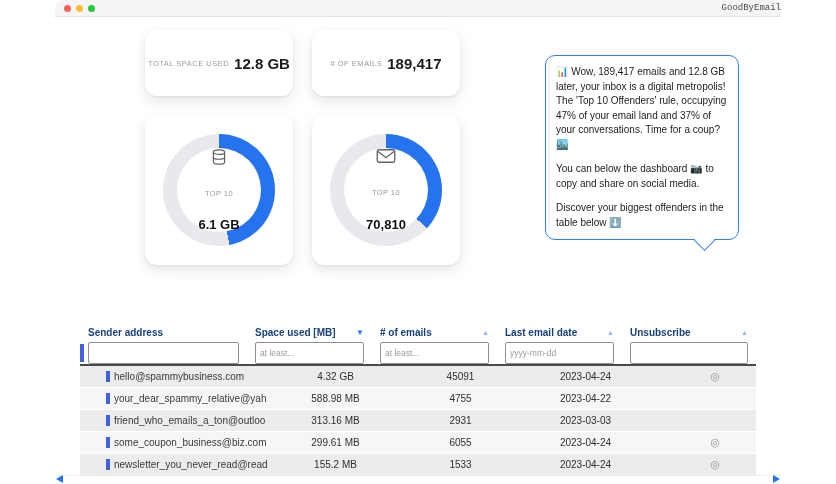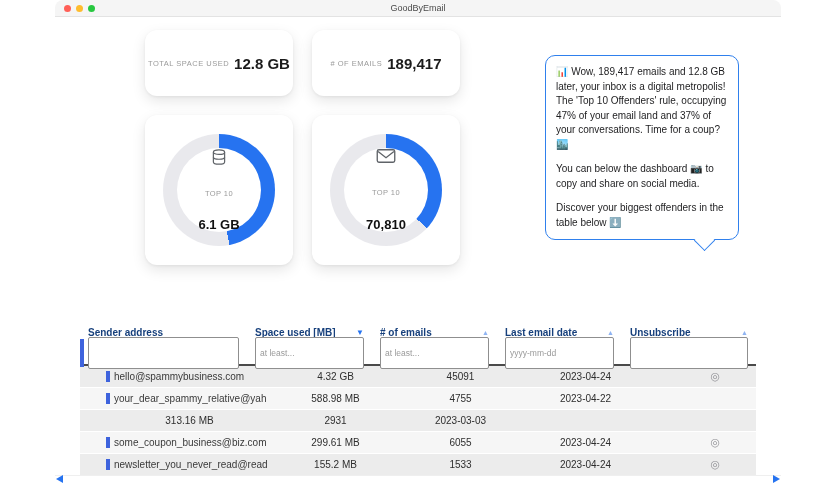--- a/index.html
+++ b/index.html
@@ -6,21 +6,21 @@
   body { background:#ffffff; font-family:"Liberation Sans", sans-serif; }
   .canvas { position:relative; width:836px; height:484px; background:#fff; overflow:hidden; }
 
   
   .titlebar { position:absolute; left:55px; top:0; width:726px; height:17px;
     background:#f5f5f5; border-bottom:1px solid #e3e3e3; border-radius:8px 8px 0 0;
     display:flex; align-items:center; }
   .lights { display:flex; gap:5px; margin-left:9px; z-index:2; }
   .light { width:7px; height:7px; border-radius:50%; }
   .light.red { background:#ff5f57; } .light.yellow { background:#febc2e; } .light.green { background:#28c840; }
-  .win-title { position:absolute; left:0; right:0; text-align:center; font-size:9px; color:#4b4b4b; }
+  .win-title { position:absolute; left:0; right:0; text-align:right; font-size:9px; color:#4b4b4b;font-family:Liberation Mono, monospace; }
 
   
   .card { position:absolute; background:#fff; border-radius:12px;
     box-shadow:0 5px 14px rgba(0,0,0,.10), 0 1px 3px rgba(0,0,0,.06); }
   .stat { width:148px; height:66px; display:flex; flex-direction:row; align-items:center; justify-content:center; gap:5px; }
   .stat-label { font-size:7.5px; letter-spacing:.5px; color:#9a9a9a; }
   .stat-value { font-size:15px; font-weight:bold; color:#1b1b1b; }
   .stat-a { left:145px; top:30px; } .stat-b { left:312px; top:30px; }
 
   .donut-card { width:148px; height:150px; display:flex; align-items:center; justify-content:center; }
@@ -41,21 +41,21 @@
 
   
   .table { position:absolute; left:80px; top:322px; width:676px; font-size:10px; }
   .trow { display:grid; grid-template-columns:167px 125px 125px 125px 134px; align-items:center; }
   .cell { padding:0 8px; overflow:hidden; white-space:nowrap; position:relative; }
   .thead { height:20px; }
   .th { display:flex; align-items:center; justify-content:space-between; color:#17407c; font-weight:bold; cursor:pointer; }
   .sort-active { color:#2673f0; font-size:8px; }
   .sort-hint { color:#8fb4f2; font-size:7px; }
   .filterrow { height:24px; border-bottom:2px solid #4a4a4a; }
-  .filterrow input { width:100%; height:32px; border:1px solid #8f8f8f; border-radius:2px;
+  .filterrow input { width:100%; height:22px; border:1px solid #8f8f8f; border-radius:2px;
     font-size:8.5px; padding:0 4px; color:#333; background:#fff; font-family:"Liberation Sans", sans-serif; }
   .filterrow input::placeholder { color:#9a9a9a; }
   .drow { height:22px; border-bottom:1px solid #ffffff;padding-left:26px; }
   .drow:nth-child(odd) { background:#ececec; }
   .drow:nth-child(even) { background:#f6f6f6; }
   .bar::before { content:""; position:absolute; left:0; top:2px; bottom:2px; width:4px; background:#3e63dd; }
   .drow .bar::before { top:0; bottom:0; }
   .sender { color:#3a3a3a; }
   .c-center { text-align:center; color:#2e2e2e; }
   .unsub { text-align:center; color:#8e8e93; font-size:11px; cursor:pointer; }
@@ -166,20 +166,21 @@
       <div class="cell unsub">◎</div>
     </div>
     <div class="trow drow">
       <div class="cell bar sender">your_dear_spammy_relative@yah</div>
       <div class="cell c-center">588.98 MB</div>
       <div class="cell c-center">4755</div>
       <div class="cell c-center">2023-04-22</div>
       <div class="cell unsub"></div>
     </div>
     <div class="trow drow">
+      <div class="cell bar sender">friend_who_emails_a_ton@outloo</div>
       <div class="cell c-center">313.16 MB</div>
       <div class="cell c-center">2931</div>
       <div class="cell c-center">2023-03-03</div>
       <div class="cell unsub"></div>
     </div>
     <div class="trow drow">
       <div class="cell bar sender">some_coupon_business@biz.com</div>
       <div class="cell c-center">299.61 MB</div>
       <div class="cell c-center">6055</div>
       <div class="cell c-center">2023-04-24</div>

